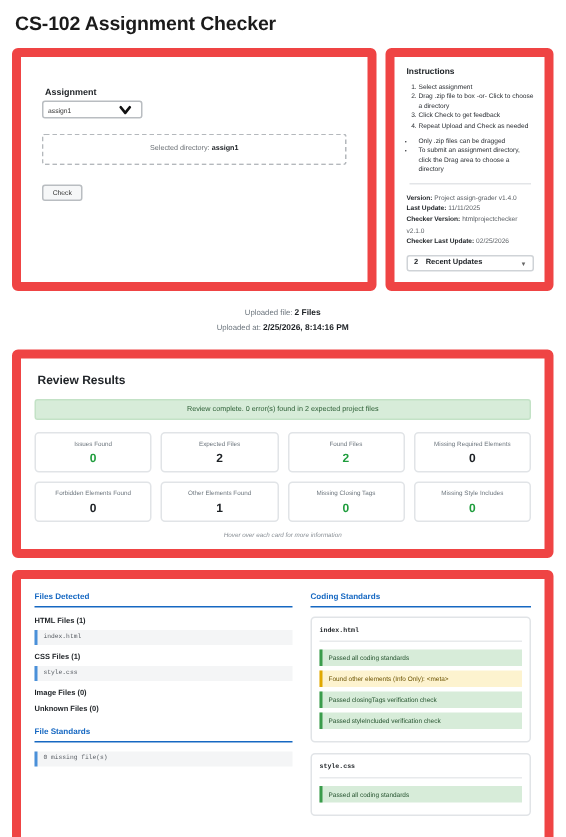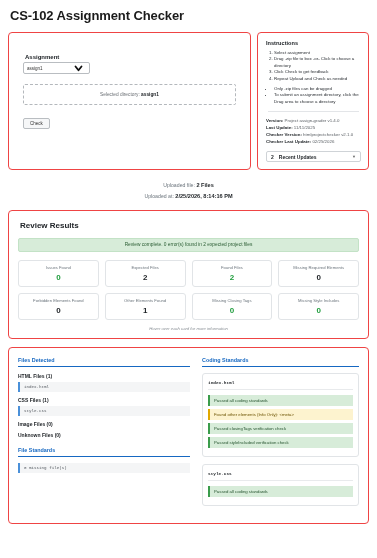--- a/index.html
+++ b/index.html
@@ -18,21 +18,21 @@
     font-weight: bold;
     color: #1b1b1b;
     margin: 2px 0 9px 2px;
     letter-spacing: -0.1px;
   }
 
   
   .top-row { display: flex; gap: 6px; align-items: stretch; }
 
   .card {
-    border: 1px solid #ef4444;
+    border: 6px solid #ef4444;
     border-radius: 4px;
     background: #fff;
   }
 
   .upload-card { width: 243px; padding: 16px 14px; }
   .instructions-card { flex: 1; padding: 7px 7px 7px 8px; }
 
   .field-label {
     font-size: 6px;
     font-weight: bold;

